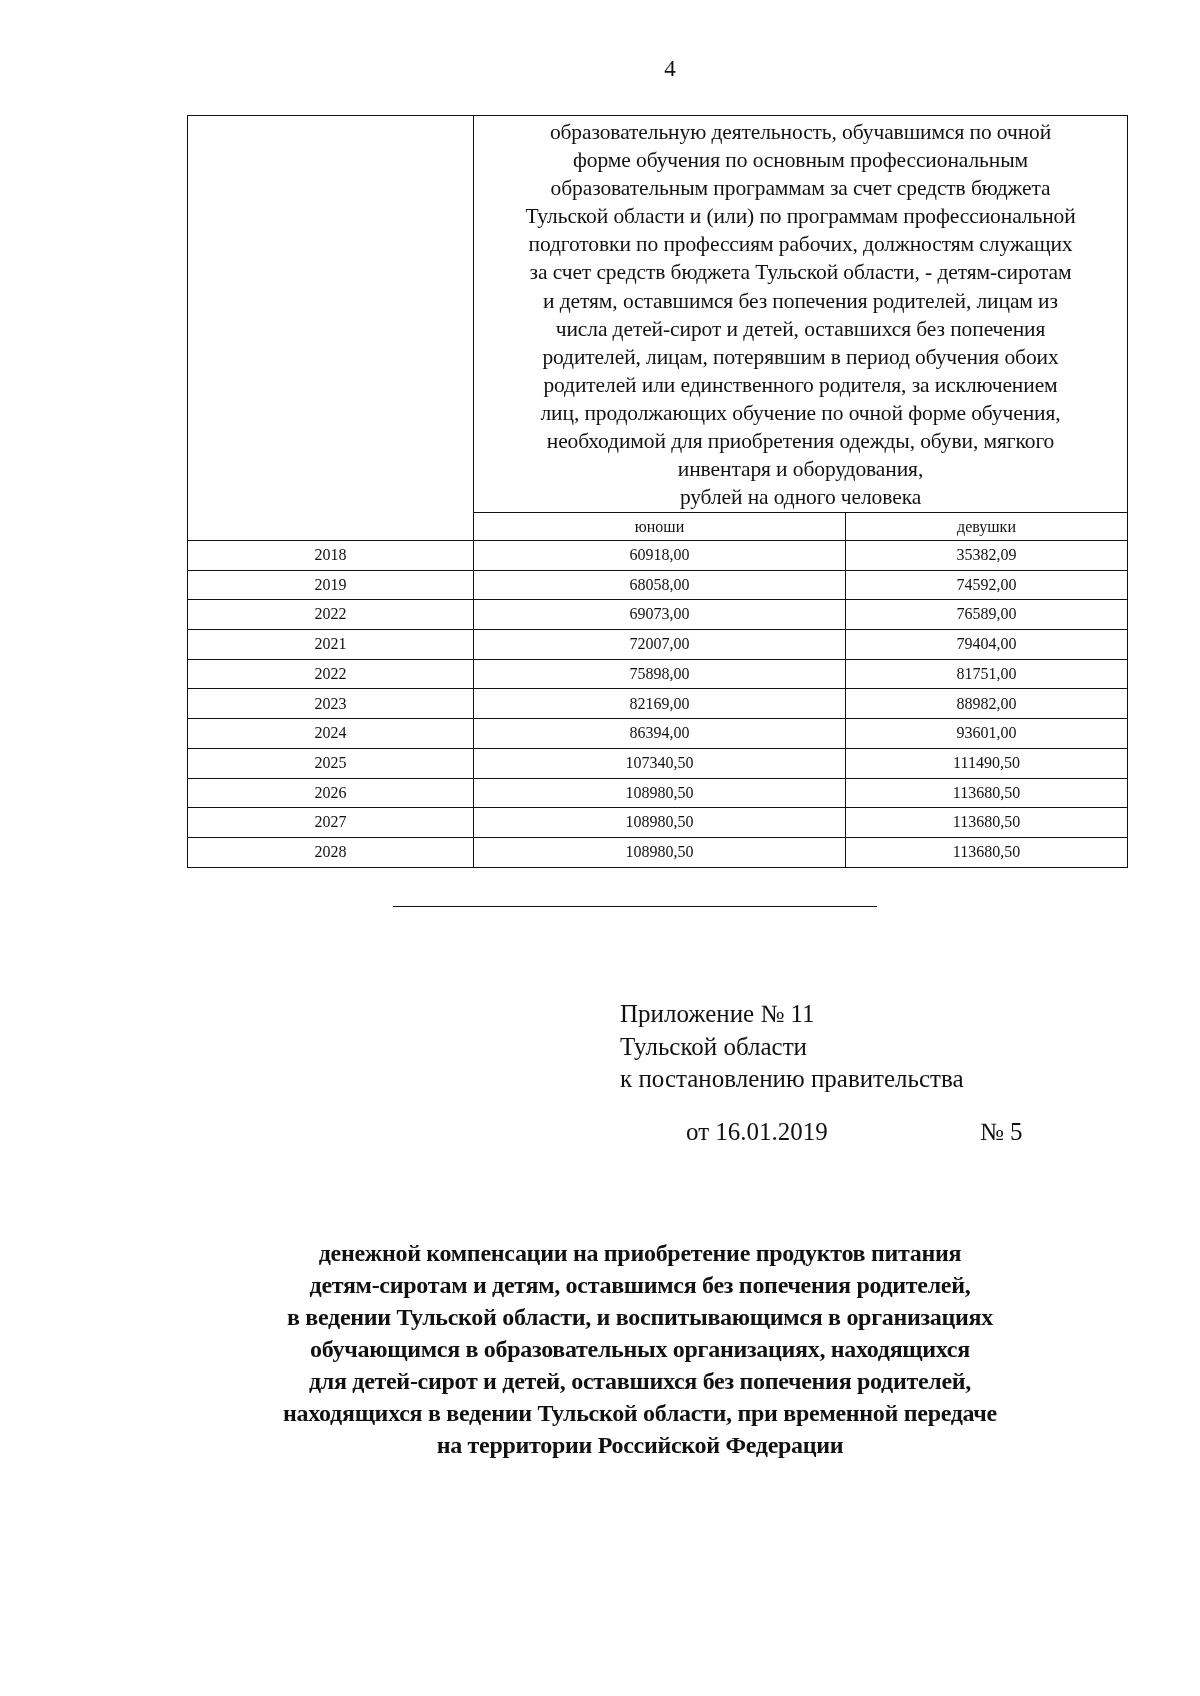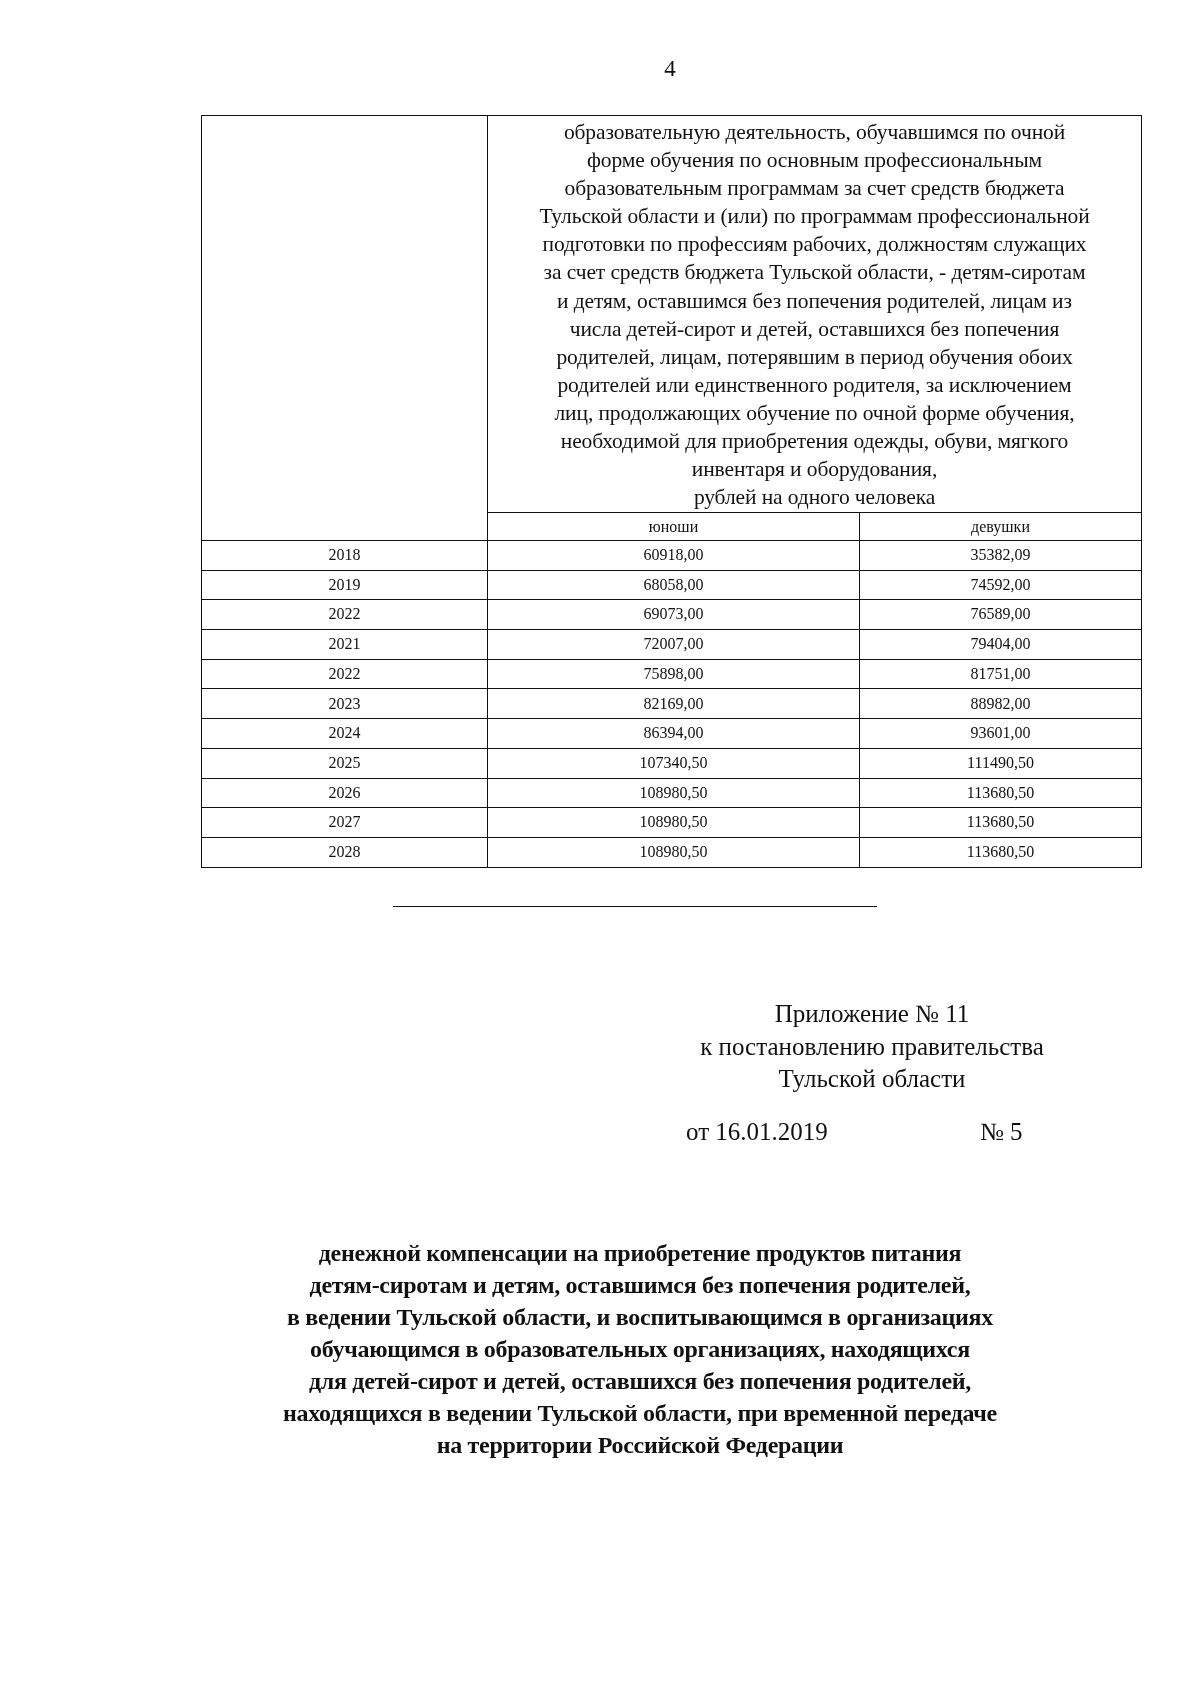--- a/index.html
+++ b/index.html
@@ -25,21 +25,20 @@
       padding-left: 140px;
       box-sizing: border-box;
     }
     .doc-table {
       position: absolute;
       left: 187px;
       top: 115px;
       width: 940px;
       border-collapse: collapse;
       table-layout: fixed;
-      margin-left: 14px;
     }
     .doc-table td {
       border: 1.6px solid #111111;
       padding: 0;
       text-align: center;
       font-size: 16px;
       line-height: 28.5px;
       height: 28.7px;
       vertical-align: middle;
     }
@@ -68,24 +67,24 @@
     .separator {
       position: absolute;
       left: 393px;
       width: 484px;
       top: 906px;
       height: 0;
       border-top: 1.8px solid #111111;
     }
     .appendix {
       position: absolute;
-      left: 652px;
+      left: 620px;
       width: 440px;
       top: 998px;
-      text-align: center;
+      text-align: left;
       font-size: 25px;
       line-height: 32.5px;
     }
     .appendix span { display: block; }
     .decree {
       position: absolute;
       top: 1116px;
       font-size: 25px;
       line-height: 32px;
     }
@@ -198,22 +197,22 @@
       <td>108980,50</td>
       <td>113680,50</td>
     </tr>
   </tbody>
 </table>
 
 <div class="separator"></div>
 
 <div class="appendix">
   <span>Приложение № 11</span>
+  <span>Тульской области</span>
   <span>к постановлению правительства</span>
-  <span>Тульской области</span>
 </div>
 
 <div class="decree decree-date">от 16.01.2019</div>
 <div class="decree decree-num">№ 5</div>
 
 <div class="title-block">
   <span>денежной компенсации на приобретение продуктов питания</span>
   <span>детям-сиротам и детям, оставшимся без попечения родителей,</span>
   <span>в ведении Тульской области, и воспитывающимся в организациях</span>
   <span>обучающимся в образовательных организациях, находящихся</span>

